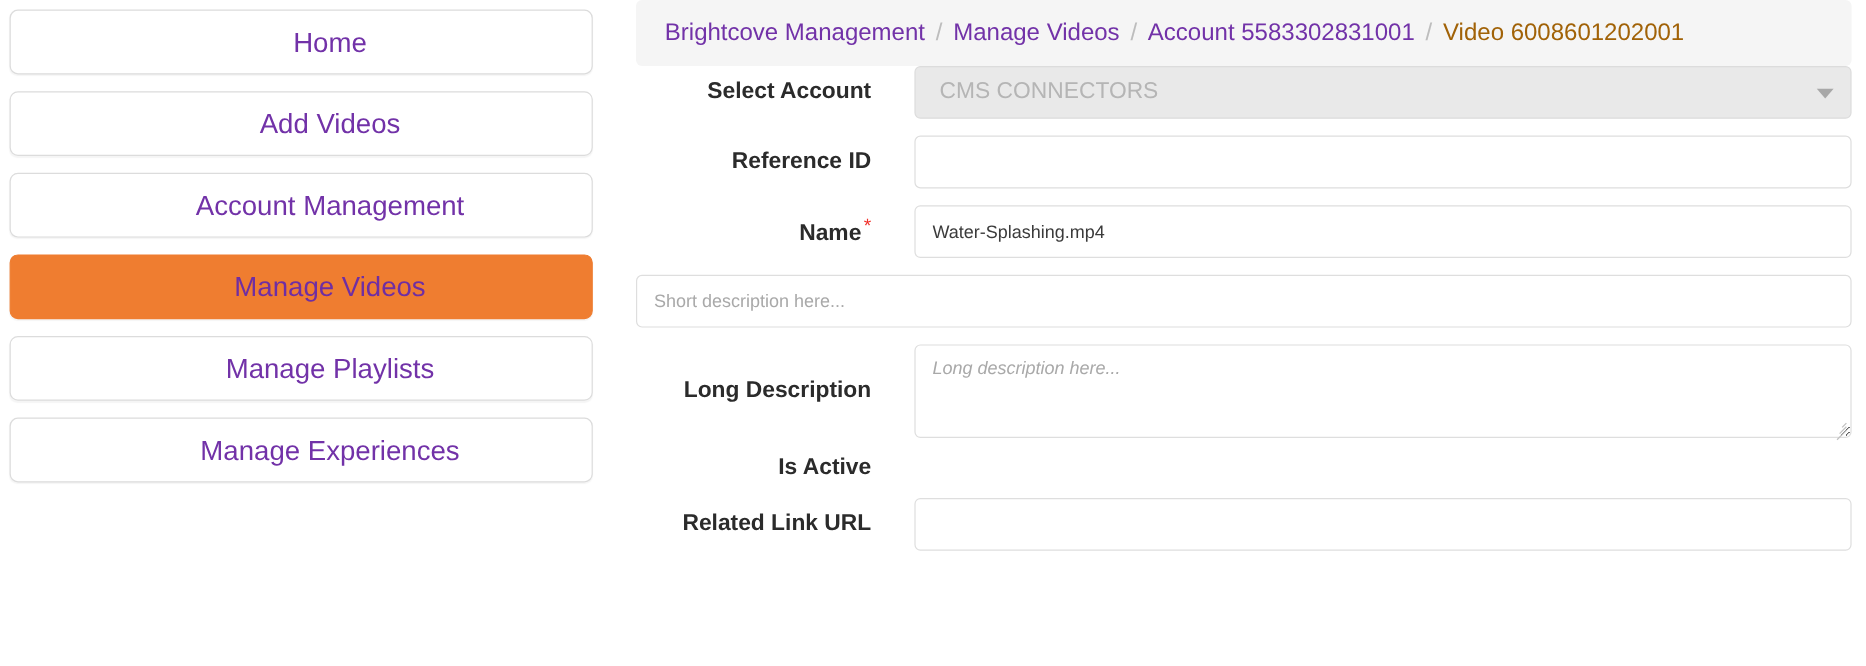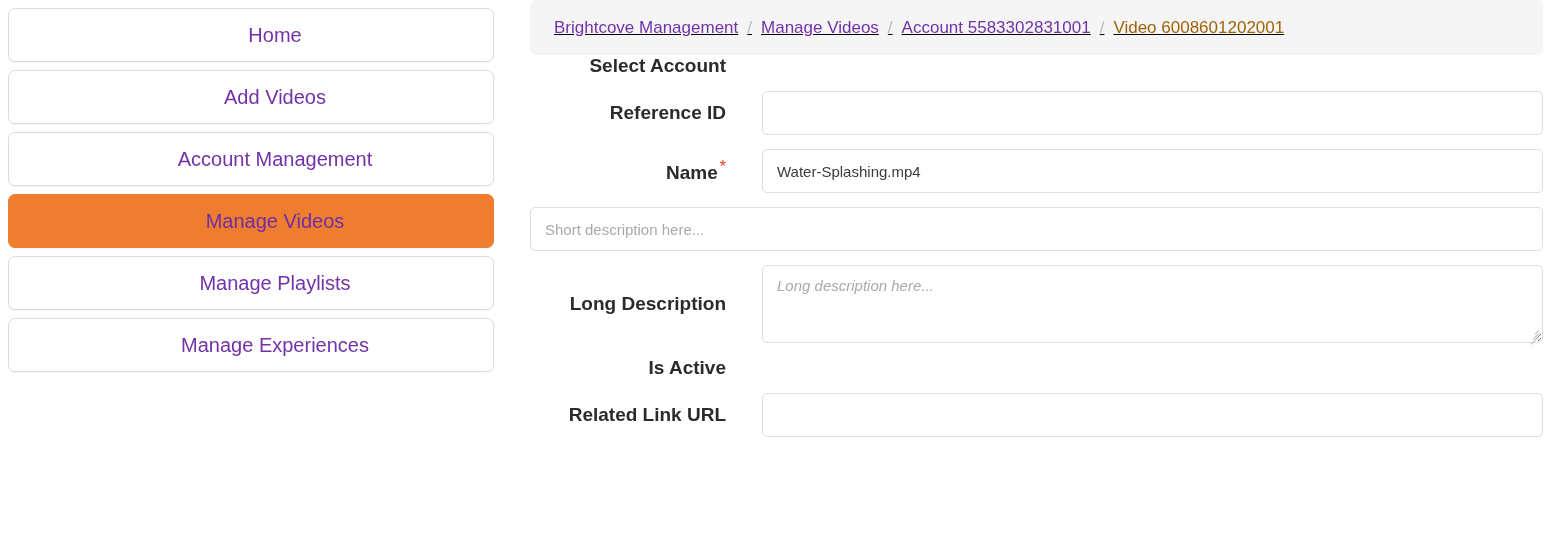--- a/index.html
+++ b/index.html
@@ -27,27 +27,27 @@
     left: 8px;
     top: 8px;
     width: 486px;
   }
 
   .nav-item {
     display: block;
     width: 486px;
     height: 54px;
     line-height: 52px;
-    margin-bottom: 8px;
+    margin-bottom: 14px;
     text-align: center;
     background: #ffffff;
     border: 1px solid #dcdcdc;
     border-radius: 7px;
     color: #7232a8;
-    font-size: 20px;
+    font-size: 23px;
     font-weight: 400;
     text-decoration: none;
     cursor: pointer;
     box-shadow: 0 1px 1px rgba(0,0,0,0.045);
     white-space: nowrap;
     overflow: hidden;
     padding-left: 48px;
   }
 
   .nav-item.active {
@@ -70,22 +70,21 @@
     position: absolute;
     left: 0;
     top: 0;
     width: 1013px;
     height: 55px;
     background: #f5f5f5;
     border-radius: 5px;
     display: flex;
     align-items: center;
     padding-left: 24px;
-    font-size: 17px;
-    text-decoration: underline;
+    font-size: 20px;
   }
 
   .crumb {
     color: #7232a8;
     text-decoration: none;
     cursor: pointer;
     white-space: nowrap;
   }
 
   .crumb.current {
@@ -244,20 +243,26 @@
       <span class="crumb-sep">/</span>
       <a class="crumb" href="#">Account 5583302831001</a>
       <span class="crumb-sep">/</span>
       <span class="crumb current">Video 6008601202001</span>
     </div>
 
     <form class="form">
 
       <div class="row">
         <div class="lbl">Select Account</div>
+        <div class="ctrl">
+          <div class="selectbox disabled">
+            <span>CMS CONNECTORS</span>
+            <span class="caret"></span>
+          </div>
+        </div>
       </div>
 
       <div class="sp-14"></div>
 
       <div class="row">
         <div class="lbl">Reference ID</div>
         <div class="ctrl">
           <input class="fld" type="text" value="" style="">
         </div>
       </div>

